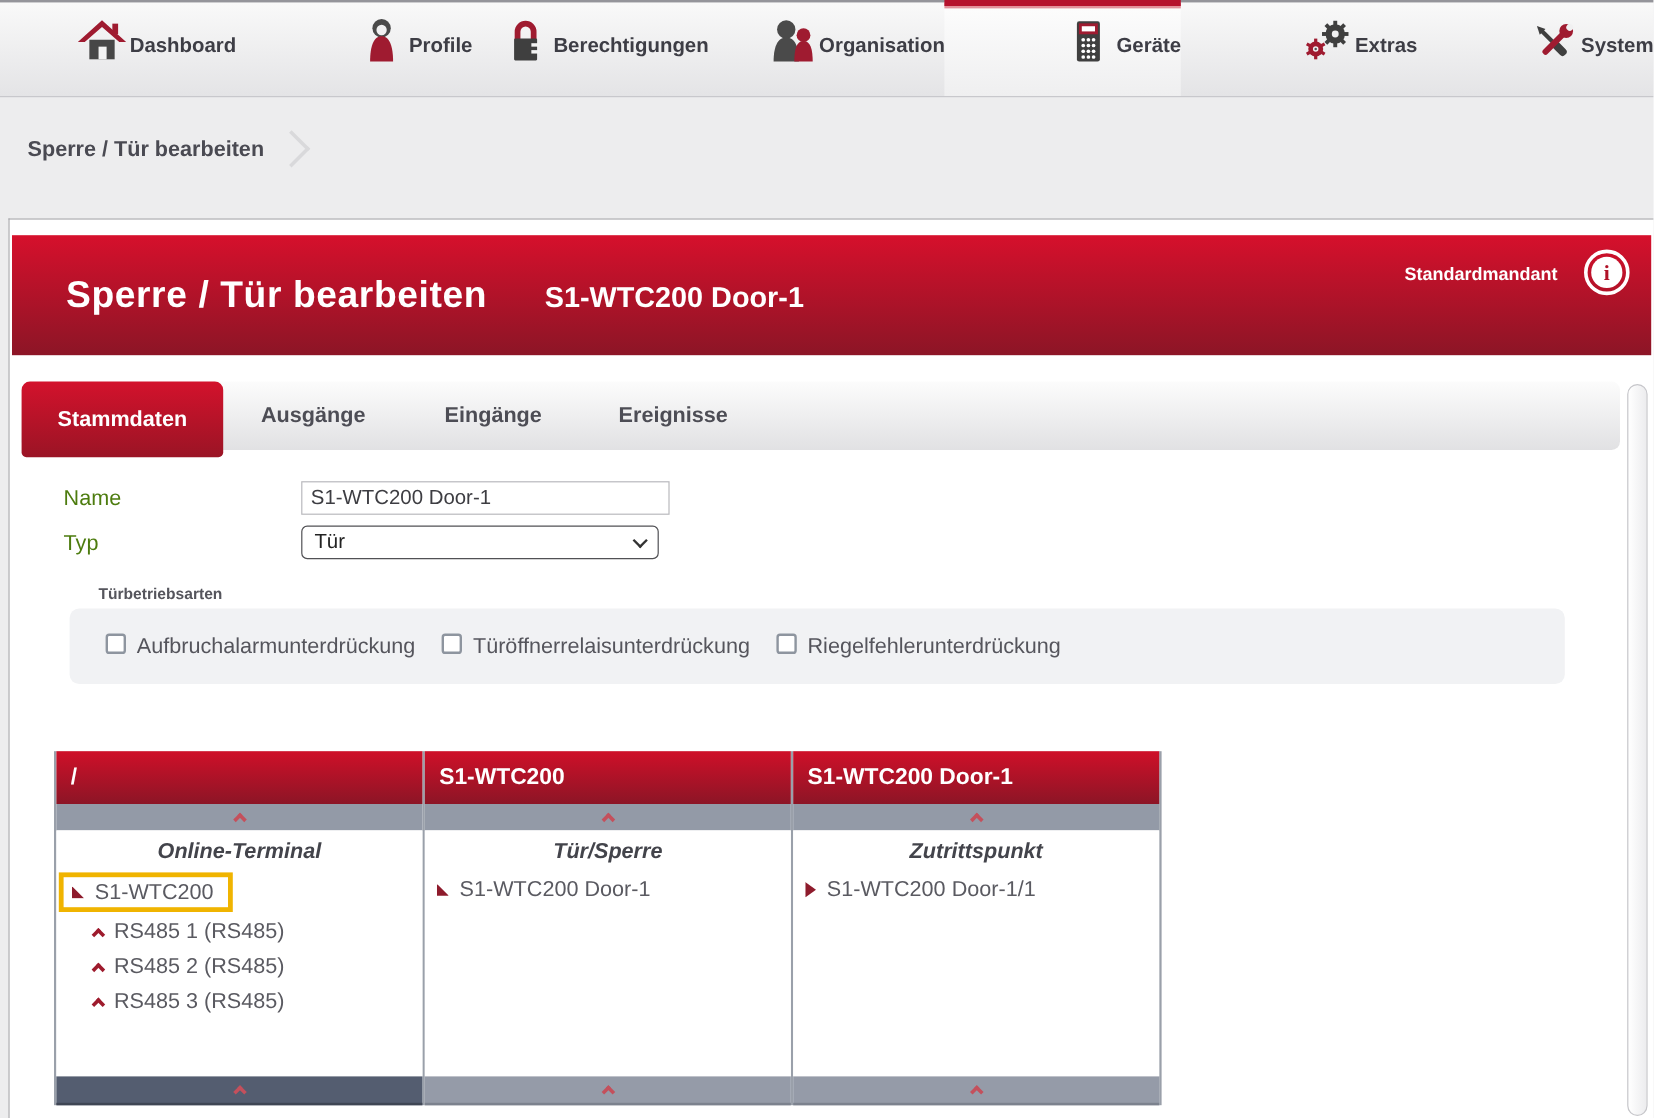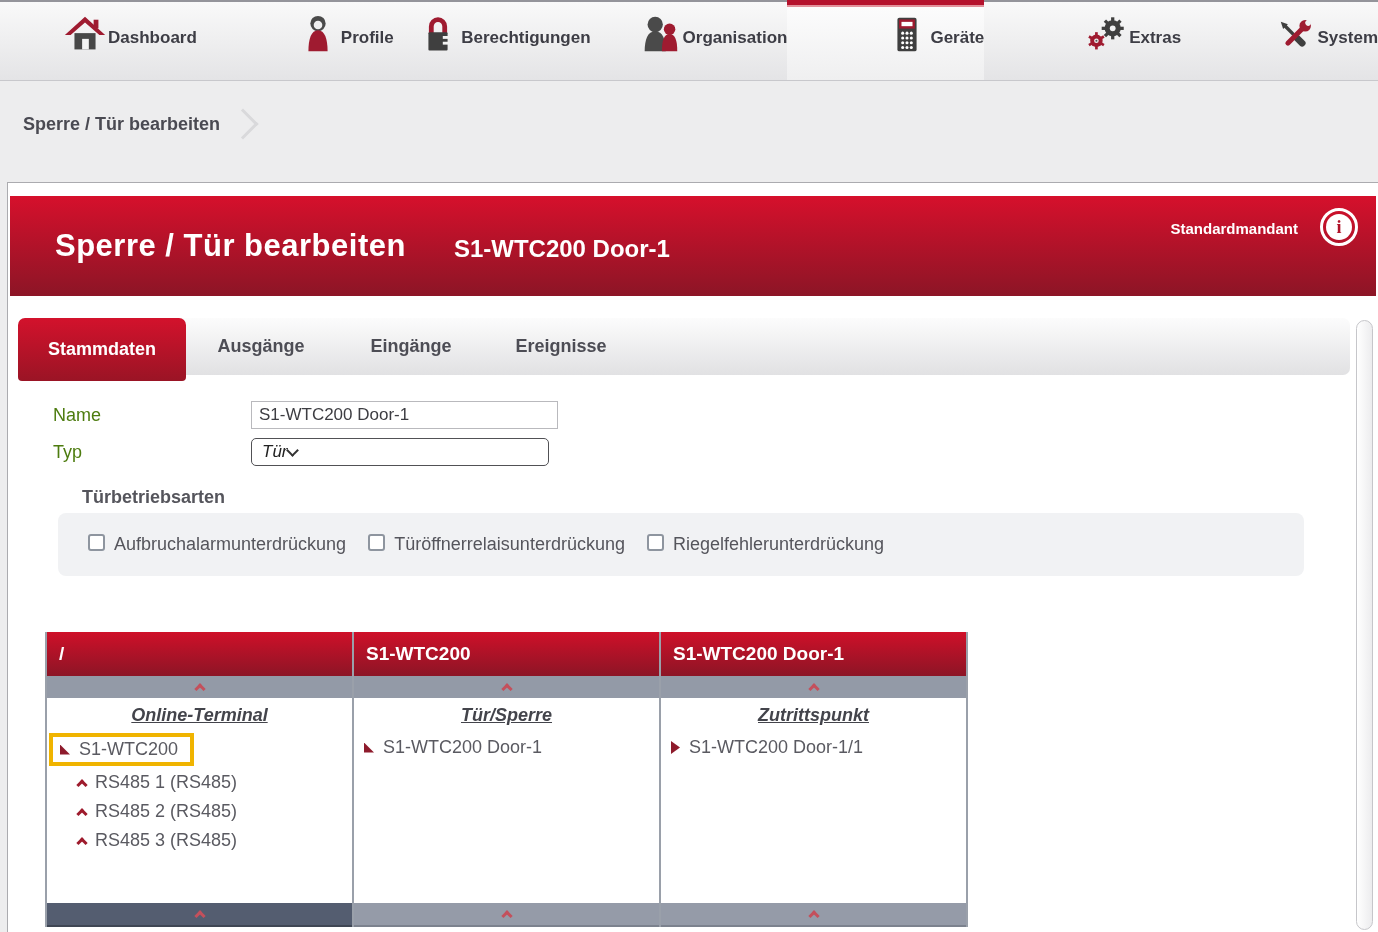--- a/index.html
+++ b/index.html
@@ -84,31 +84,31 @@
   
   .form-area { margin:26px 0 0 43px; }
   .form-row { display:flex; align-items:center; margin-bottom:9px; }
   .form-label { width:198px; font-size:18px; color:#4d7c0f; }
   .text-input {
     width:307px; height:28px; border:1px solid #b9b9bd; font-size:17px; color:#3d3d42;
     padding:0 7px; font-family:"Liberation Sans",sans-serif; background:#fff;
   }
   .select-box {
     width:298px; height:28px; border:1px solid #515155; border-radius:5px; background:#fff;
-    display:flex; align-items:center; padding:0 10px;
-    font-size:17px; color:#222; cursor:pointer;font-style:italic;
+    display:flex; align-items:center; justify-content:space-between; padding:0 10px;
+    font-size:17px; color:#222; cursor:pointer;
   }
   .sel-arrow {
     width:9px; height:9px; border-right:2px solid #333; border-bottom:2px solid #333;
     transform:rotate(45deg); margin-bottom:4px;
   }
 
   
   .modes { margin:21px 0 0 48px; width:1246px; }
-  .modes-title { font-size:18px; font-weight:bold; color:#55555c; padding-left:24px; margin-bottom:5px; }
+  .modes-title { font-size:13px; font-weight:bold; color:#55555c; padding-left:24px; margin-bottom:5px; }
   .modes-box {
     background:#f1f2f4; border-radius:8px; height:63px;
     display:flex; align-items:center; padding-left:30px; gap:22px;
   }
   .mode { display:flex; gap:9px; font-size:18px; color:#55555c; }
   .mode input[type=checkbox] {
     appearance:none; -webkit-appearance:none; width:17px; height:17px; margin:0;
     border:2px solid #8e959f; border-radius:3px; background:#fff; cursor:pointer;
   }
 
@@ -127,21 +127,21 @@
   .tcol-scroll {
     height:22px; background:#939aa7; display:flex; align-items:center; justify-content:center; cursor:pointer;
   }
   .scroll-caret {
     width:8px; height:8px; border-top:3px solid #c4505c; border-left:3px solid #c4505c;
     transform:rotate(45deg); margin-top:4px;
   }
   .tcol-body { height:205px; background:#fff; padding-top:7px; }
   .tcol-group {
     text-align:center; font-size:18px; font-weight:bold; font-style:italic;
-    text-decoration:underline; color:#43444b; margin-bottom:7px; cursor:pointer;
+    color:#43444b; margin-bottom:7px; cursor:pointer;
   }
   .titem {
     display:flex; align-items:center; gap:9px; padding-left:10px; height:29px;
     font-size:18px; color:#5a5a61; cursor:pointer;
   }
   .titem.indent { padding-left:31px; }
   .titem.selected {
     border:4px solid #f0b400; background:#fff; width:fit-content;
     padding:2px 12px 2px 7px; height:auto; margin:0 0 2px 2px;
   }

